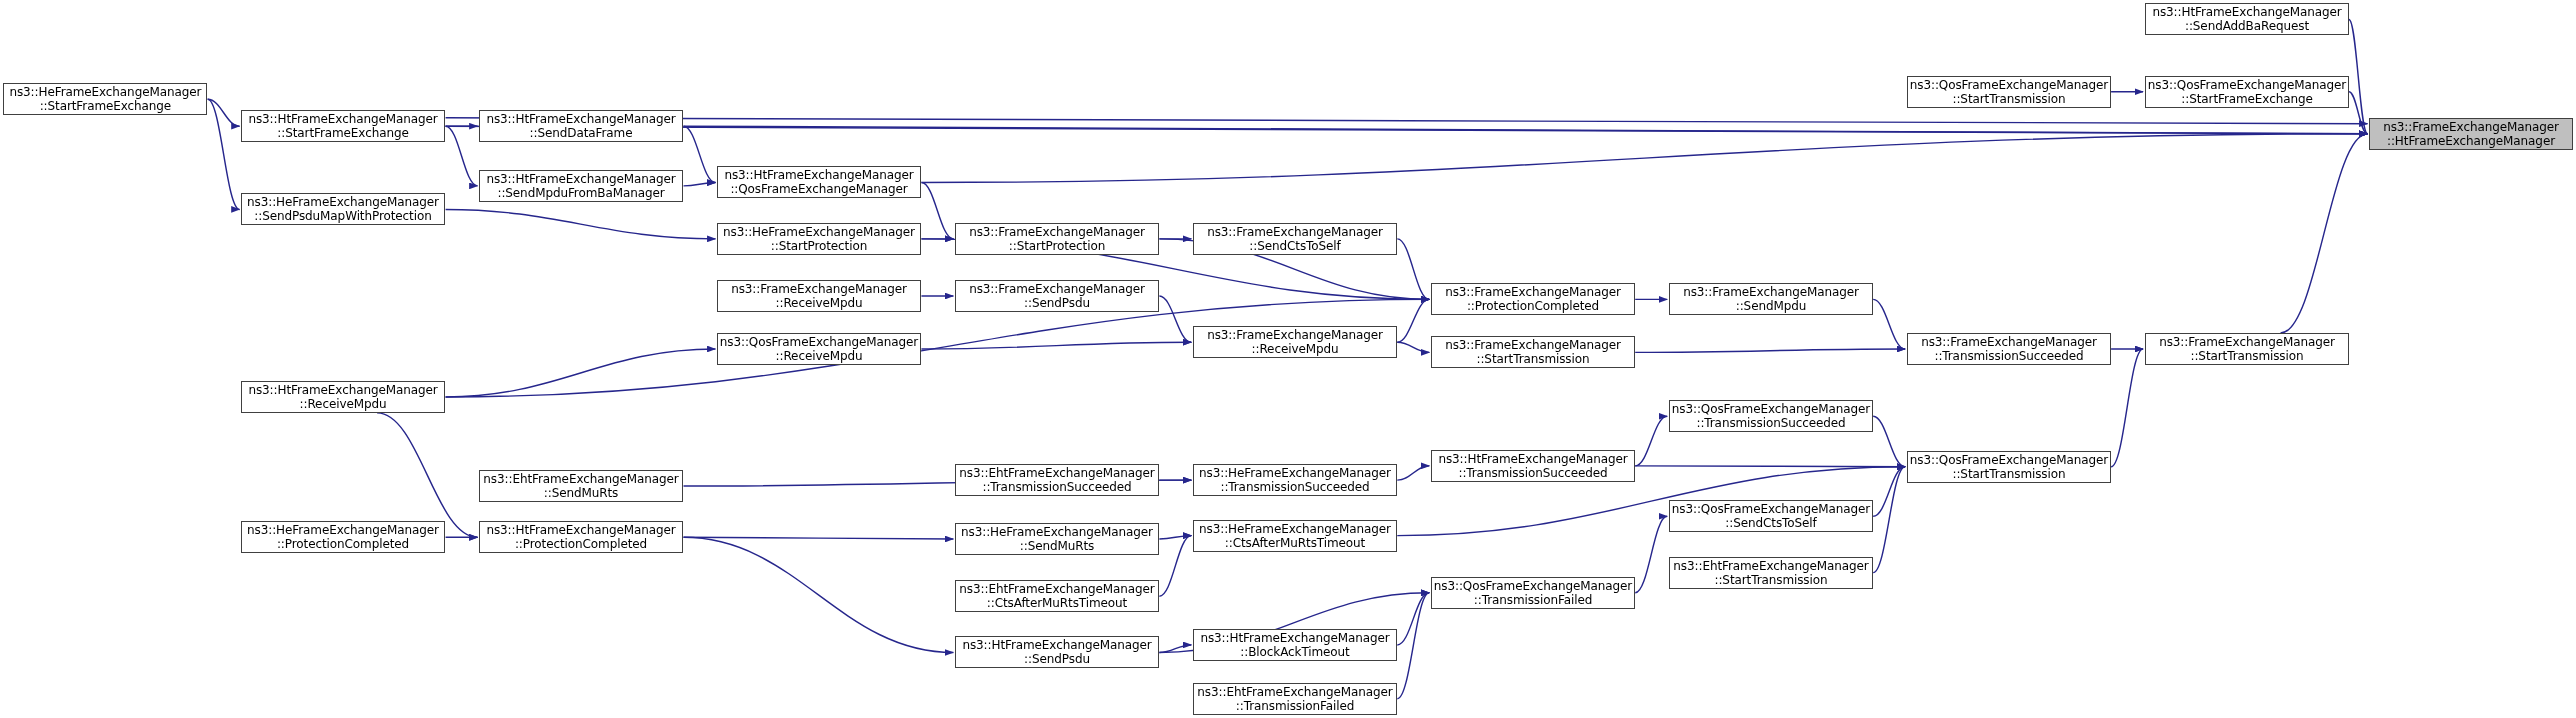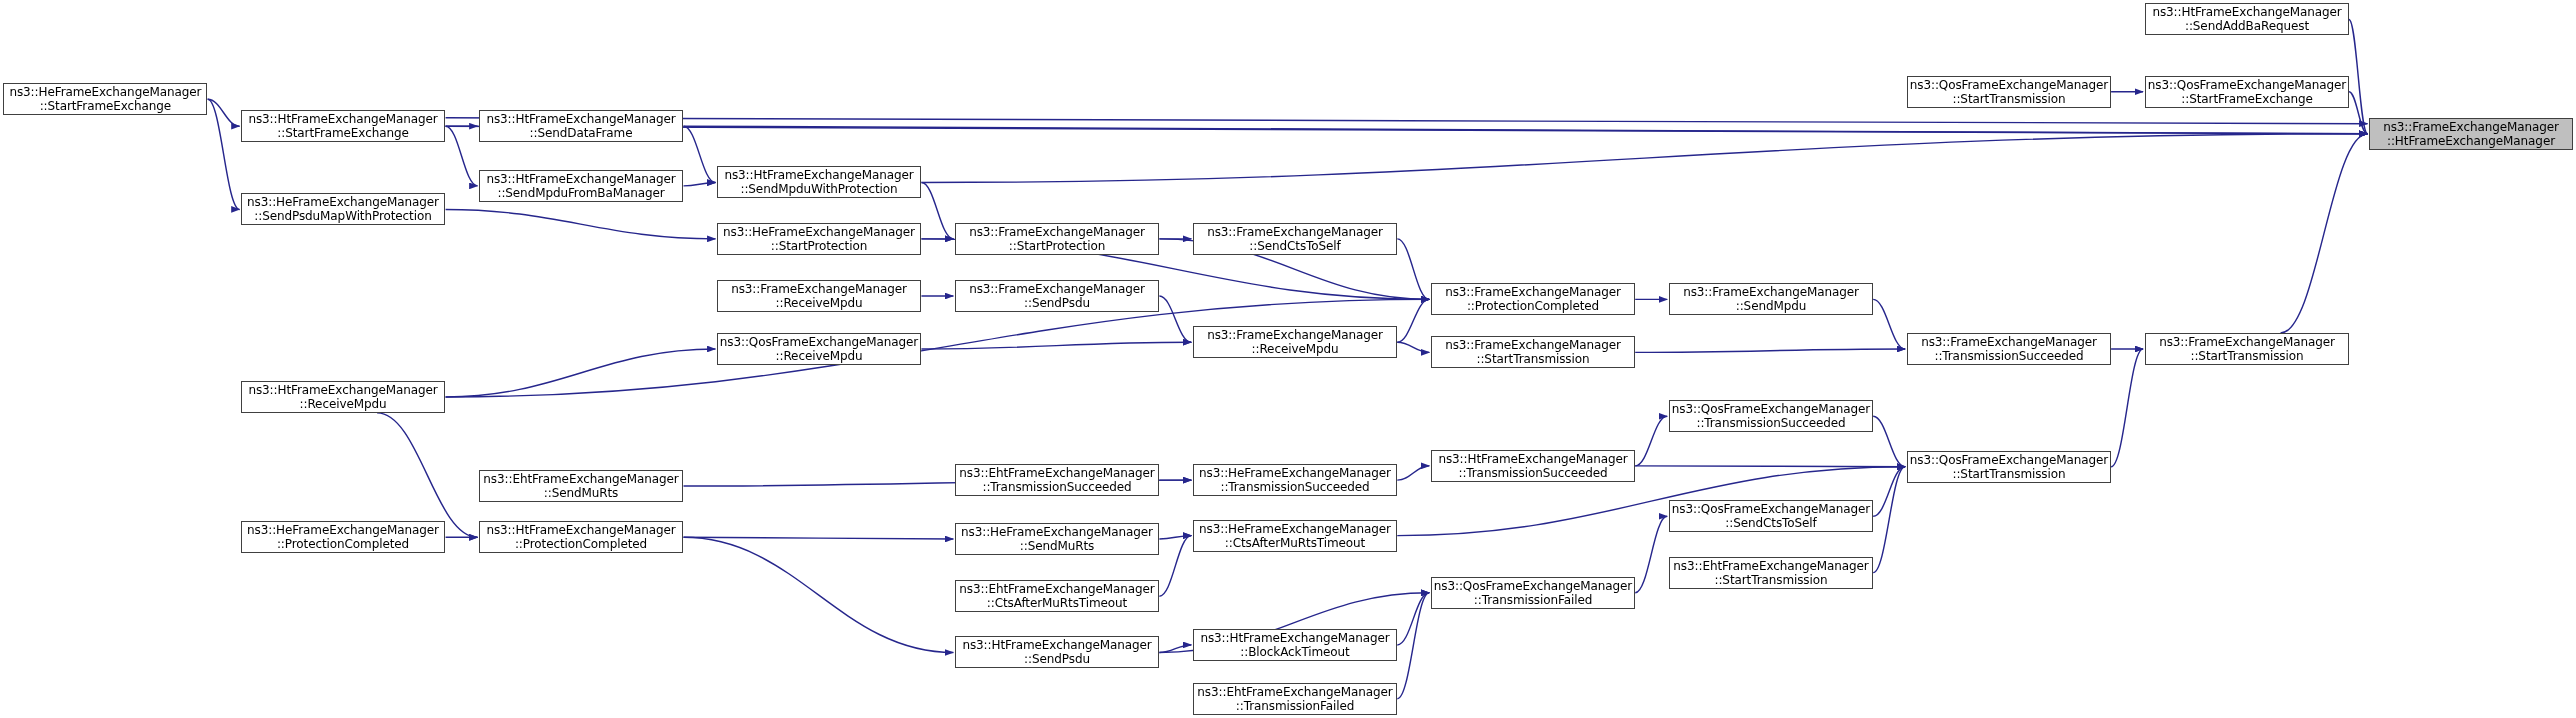--- a/index.html
+++ b/index.html
@@ -114,21 +114,21 @@
     <div class="node" style="left: 479px; top: 110px; width: 204px; height: 32px;">
       <span class="l1">ns3::HtFrameExchangeManager</span>
       <span class="l2">::SendDataFrame</span>
     </div>
     <div class="node" style="left: 479px; top: 170px; width: 204px; height: 32px;">
       <span class="l1">ns3::HtFrameExchangeManager</span>
       <span class="l2">::SendMpduFromBaManager</span>
     </div>
     <div class="node" style="left: 717px; top: 166px; width: 204px; height: 32px;">
       <span class="l1">ns3::HtFrameExchangeManager</span>
-      <span class="l2">::SendMpduWithProtection</span>
+      <span class="l2">::QosFrameExchangeManager</span>
     </div>
     <div class="node" style="left: 717px; top: 223px; width: 204px; height: 32px;">
       <span class="l1">ns3::HeFrameExchangeManager</span>
       <span class="l2">::StartProtection</span>
     </div>
     <div class="node" style="left: 955px; top: 223px; width: 204px; height: 32px;">
       <span class="l1">ns3::FrameExchangeManager</span>
       <span class="l2">::StartProtection</span>
     </div>
     <div class="node" style="left: 717px; top: 280px; width: 204px; height: 32px;">

